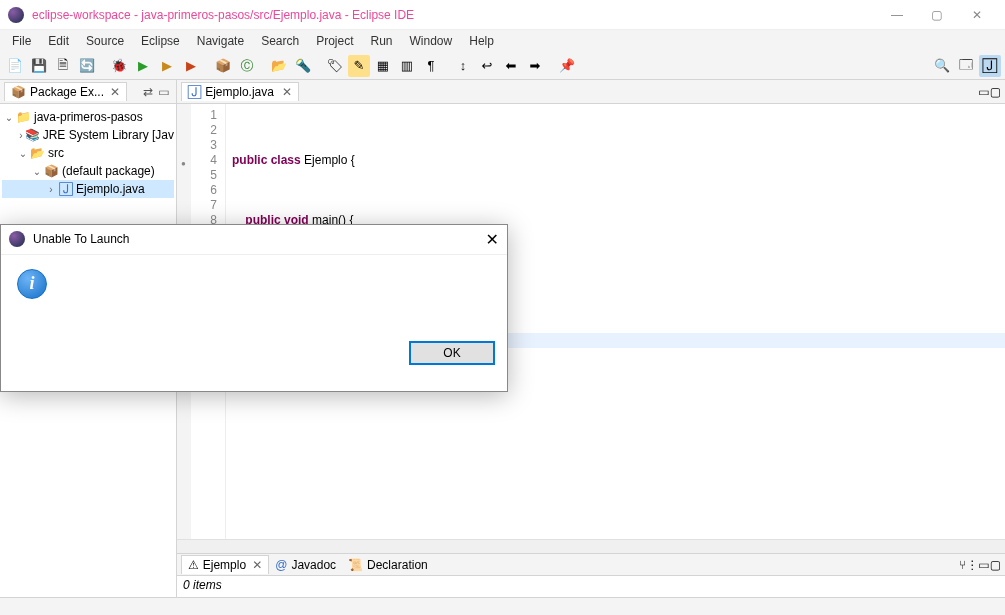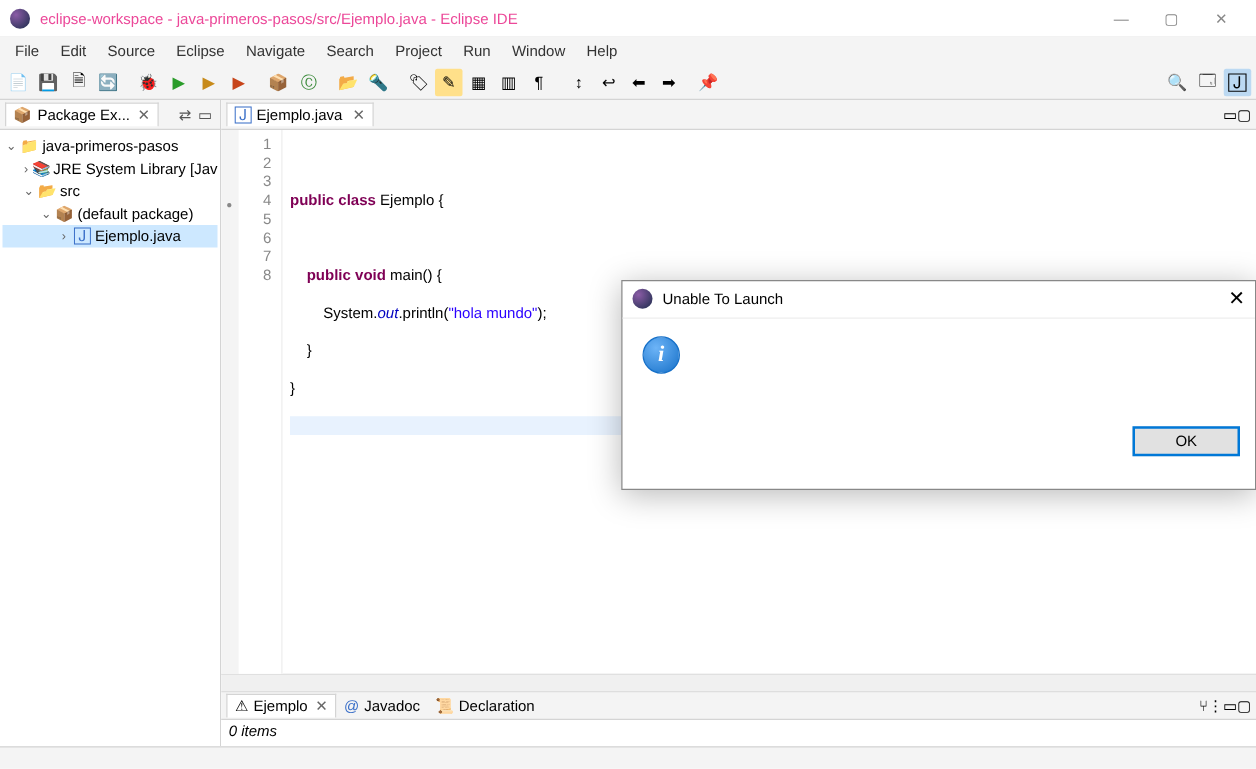--- a/index.html
+++ b/index.html
@@ -46,21 +46,21 @@
 .str { color: #2a00ff; }
 .bottom { height: 44px; border-top: 1px solid #d4d4d4; background: #fff; display: flex; flex-direction: column; }
 .bottom-tabs { height: 22px; display: flex; align-items: center; padding: 0 4px; background: #f4f4f4; border-bottom: 1px solid #d4d4d4; }
 .bottom-tab { display: flex; align-items: center; gap: 4px; padding: 2px 6px; cursor: pointer; }
 .bottom-tab.active { background: #fff; border: 1px solid #d4d4d4; border-bottom: none; }
 .bottom-tab .tclose { color: #666; margin-left: 2px; cursor: pointer; }
 .bottom-tabs .vfill { flex: 1; }
 .bottom-body { flex: 1; padding: 2px 6px; font-style: italic; }
 .statusbar { height: 18px; background: #f4f4f4; border-top: 1px solid #d4d4d4; }
 
-.dialog-overlay { position: absolute; top: 0; left: 0; right: 0; bottom: 0; display: flex; align-items: center; justify-content: flex-end; pointer-events: none; }
+.dialog-overlay { position: absolute; top: 0; left: 0; right: 0; bottom: 0; display: flex; align-items: center; justify-content: flex-start; pointer-events: none; }
 .dialog { width: 508px; background: #fff; border: 1px solid #888; box-shadow: 0 4px 24px rgba(0,0,0,0.28); pointer-events: auto; }
 .dialog-title { height: 30px; display: flex; align-items: center; padding: 0 8px; border-bottom: 1px solid #eee; }
 .dialog-title .dlogo { width: 16px; height: 16px; border-radius: 50%; background: radial-gradient(circle at 30% 30%, #8b5ca6, #1a2b4a); margin-right: 8px; }
 .dialog-title .dtext { flex: 1; }
 .dialog-title .dclose { cursor: pointer; font-size: 16px; font-family: sans-serif; }
 .dialog-body { display: flex; padding: 14px 16px 36px 16px; gap: 14px; }
 .dialog-body .info-icon { width: 30px; height: 30px; border-radius: 50%; background: radial-gradient(circle at 35% 30%, #6db4f7, #1670c8); color: #fff; display: flex; align-items: center; justify-content: center; font-family: Georgia, serif; font-style: italic; font-weight: bold; font-size: 18px; border: 1px solid #1670c8; flex-shrink: 0; }
 .dialog-body .msg { padding-top: 4px; }
 .dialog-buttons { display: flex; justify-content: flex-end; padding: 6px 12px 26px 12px; }
 .dialog-buttons button { width: 86px; height: 24px; background: #e1e1e1; border: 2px solid #0078d7; cursor: pointer; }

